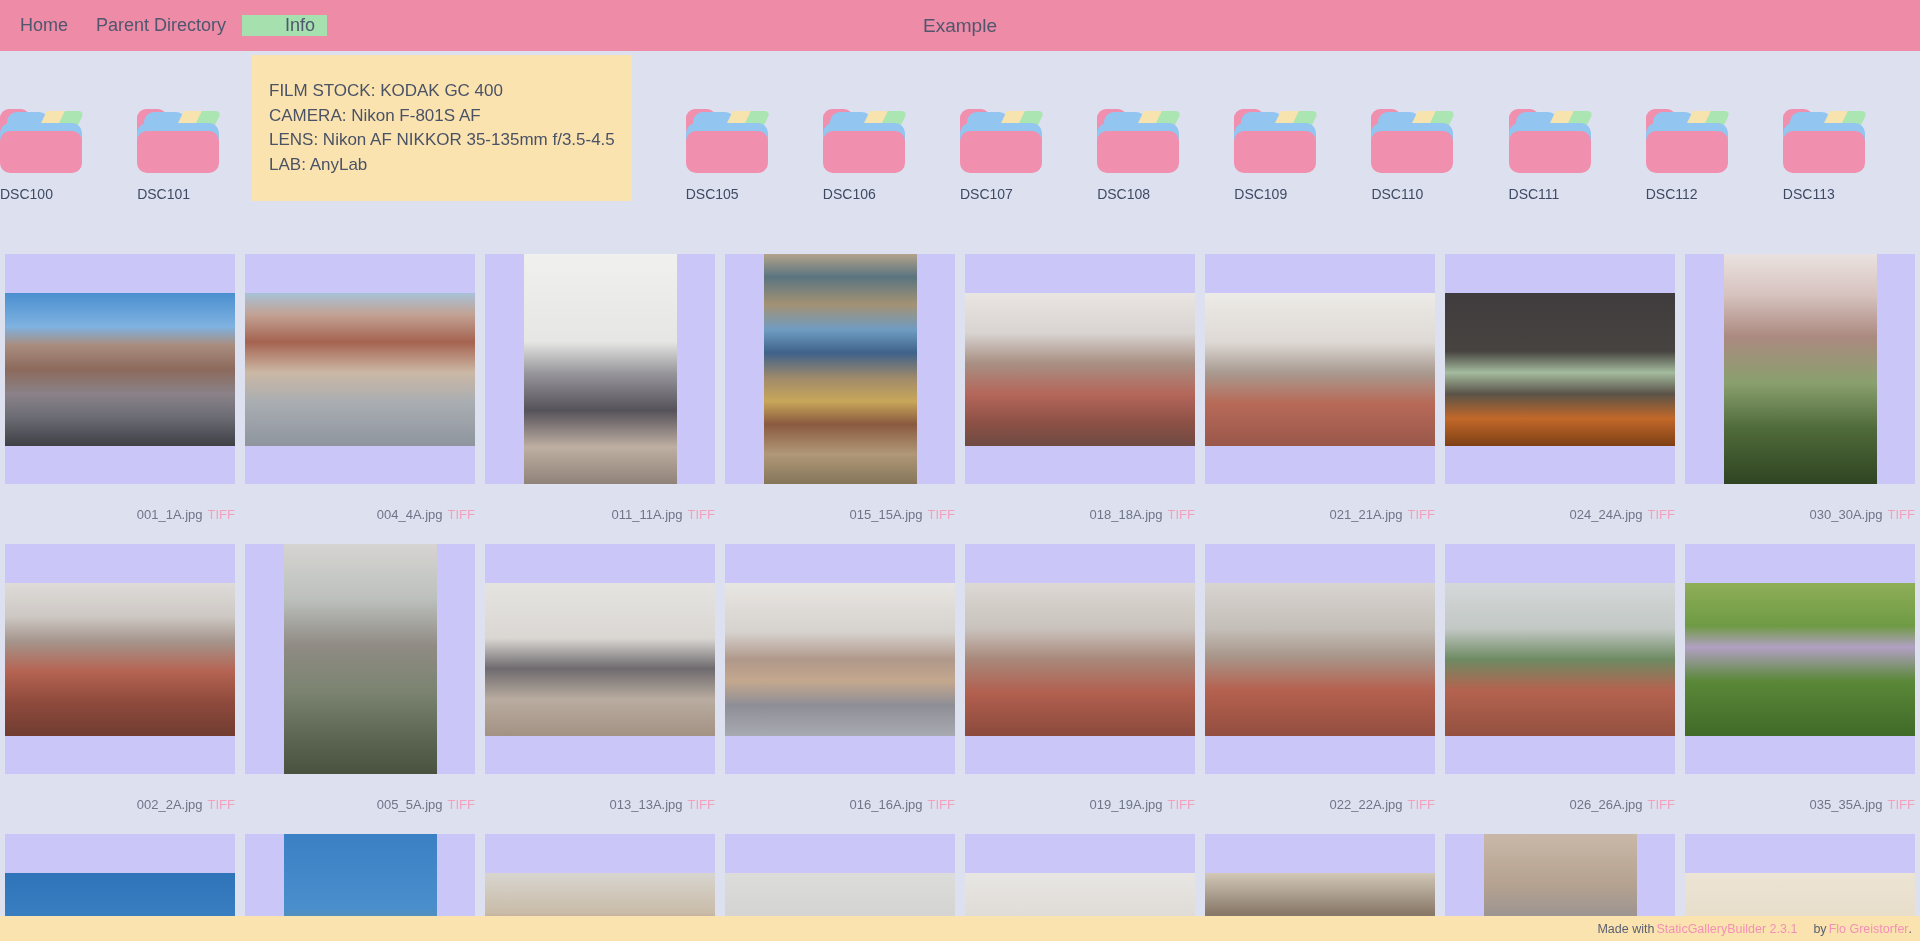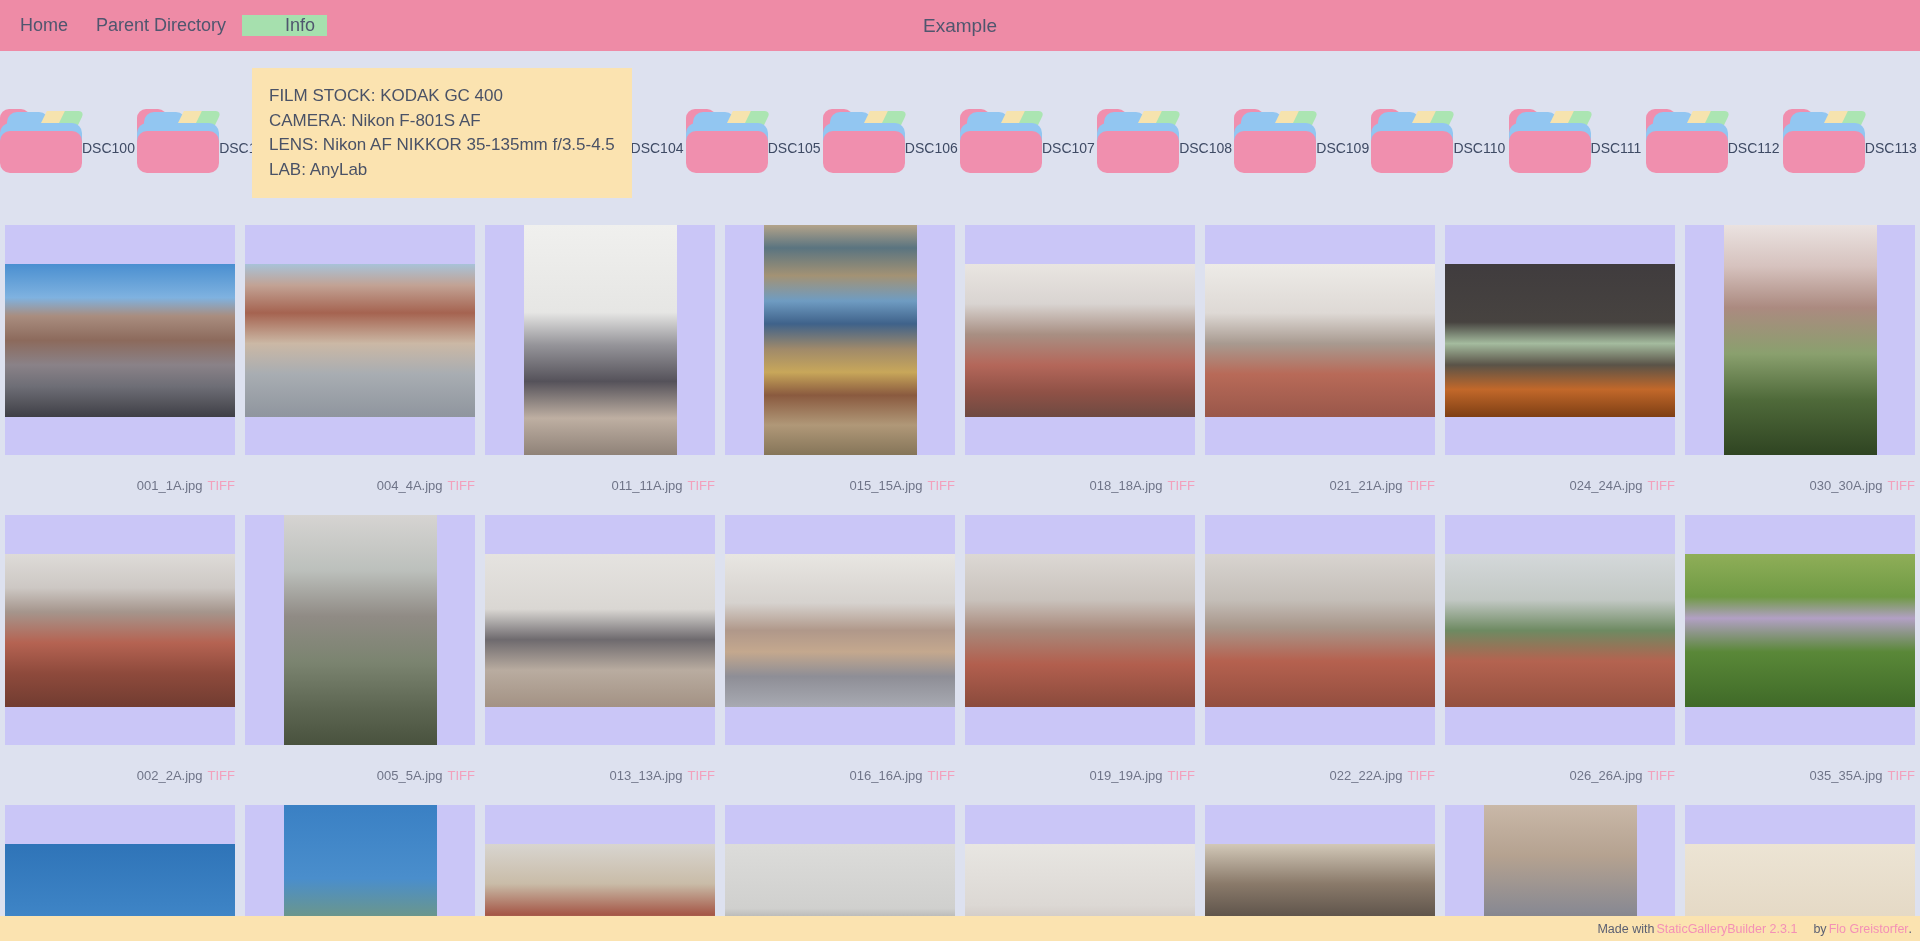--- a/index.html
+++ b/index.html
@@ -22,29 +22,29 @@
     text-decoration:none; cursor:pointer;
   }
   nav a.active { background: var(--active-tab, #a6e0ae); padding-left: 43px; }
   .page-title {
     position:absolute; left:50%; top:0; height:51px; transform:translateX(-50%);
     display:flex; align-items:center; font-size:19px; color: var(--nav-text, #4f566e);
   }
 
   
   .tooltip {
-    position:absolute; left:252px; top:68px; z-index:15;
+    position:absolute; left:252px; top:55px; z-index:15;
     background: var(--tooltip-bg, #fbe3b0);
     color: var(--tooltip-text, #4a5266);
-    padding:16px 17px; font-size:17px; line-height:24.5px; white-space:nowrap;
+    padding:24px 17px; font-size:17px; line-height:24.5px; white-space:nowrap;
   }
 
   
   .folders { display:flex; padding:58px 0 28px; }
-  .folder-item { flex:1; display:flex; flex-direction:row; align-items:center; cursor:pointer; }
+  .folder-item { flex:1; display:flex; flex-direction:column; align-items:flex-start; cursor:pointer; }
   .f-icon { position:relative; width:82px; height:64px; }
   .f-icon div { position:absolute; }
   .f-backtab { left:0; top:0; width:30px; height:26px; background:var(--folder-pink,#f08fae); border-radius:9px 9px 0 0; }
   .f-bluetab { left:7px; top:3px; width:42px; height:28px; background:var(--folder-blue,#92c6f1); border-radius:10px 10px 0 0; }
   .f-stripe { top:2px; width:22px; height:20px; transform:skewX(-26deg); }
   .f-y { left:42px; background:var(--folder-yellow,#f6e3ae); }
   .f-g { left:60px; width:20px; background:var(--folder-green,#abe5b2); border-radius:0 6px 0 0; }
   .f-band { left:0; top:14px; width:82px; height:46px; background:var(--folder-blue,#92c6f1); border-radius:10px; }
   .f-body { left:0; top:22px; width:82px; height:42px; background:var(--folder-pink,#f08fae); border-radius:10px; }
   .f-label { margin-top:13px; font-size:14px; color:var(--folder-label,#3e4a64); }

